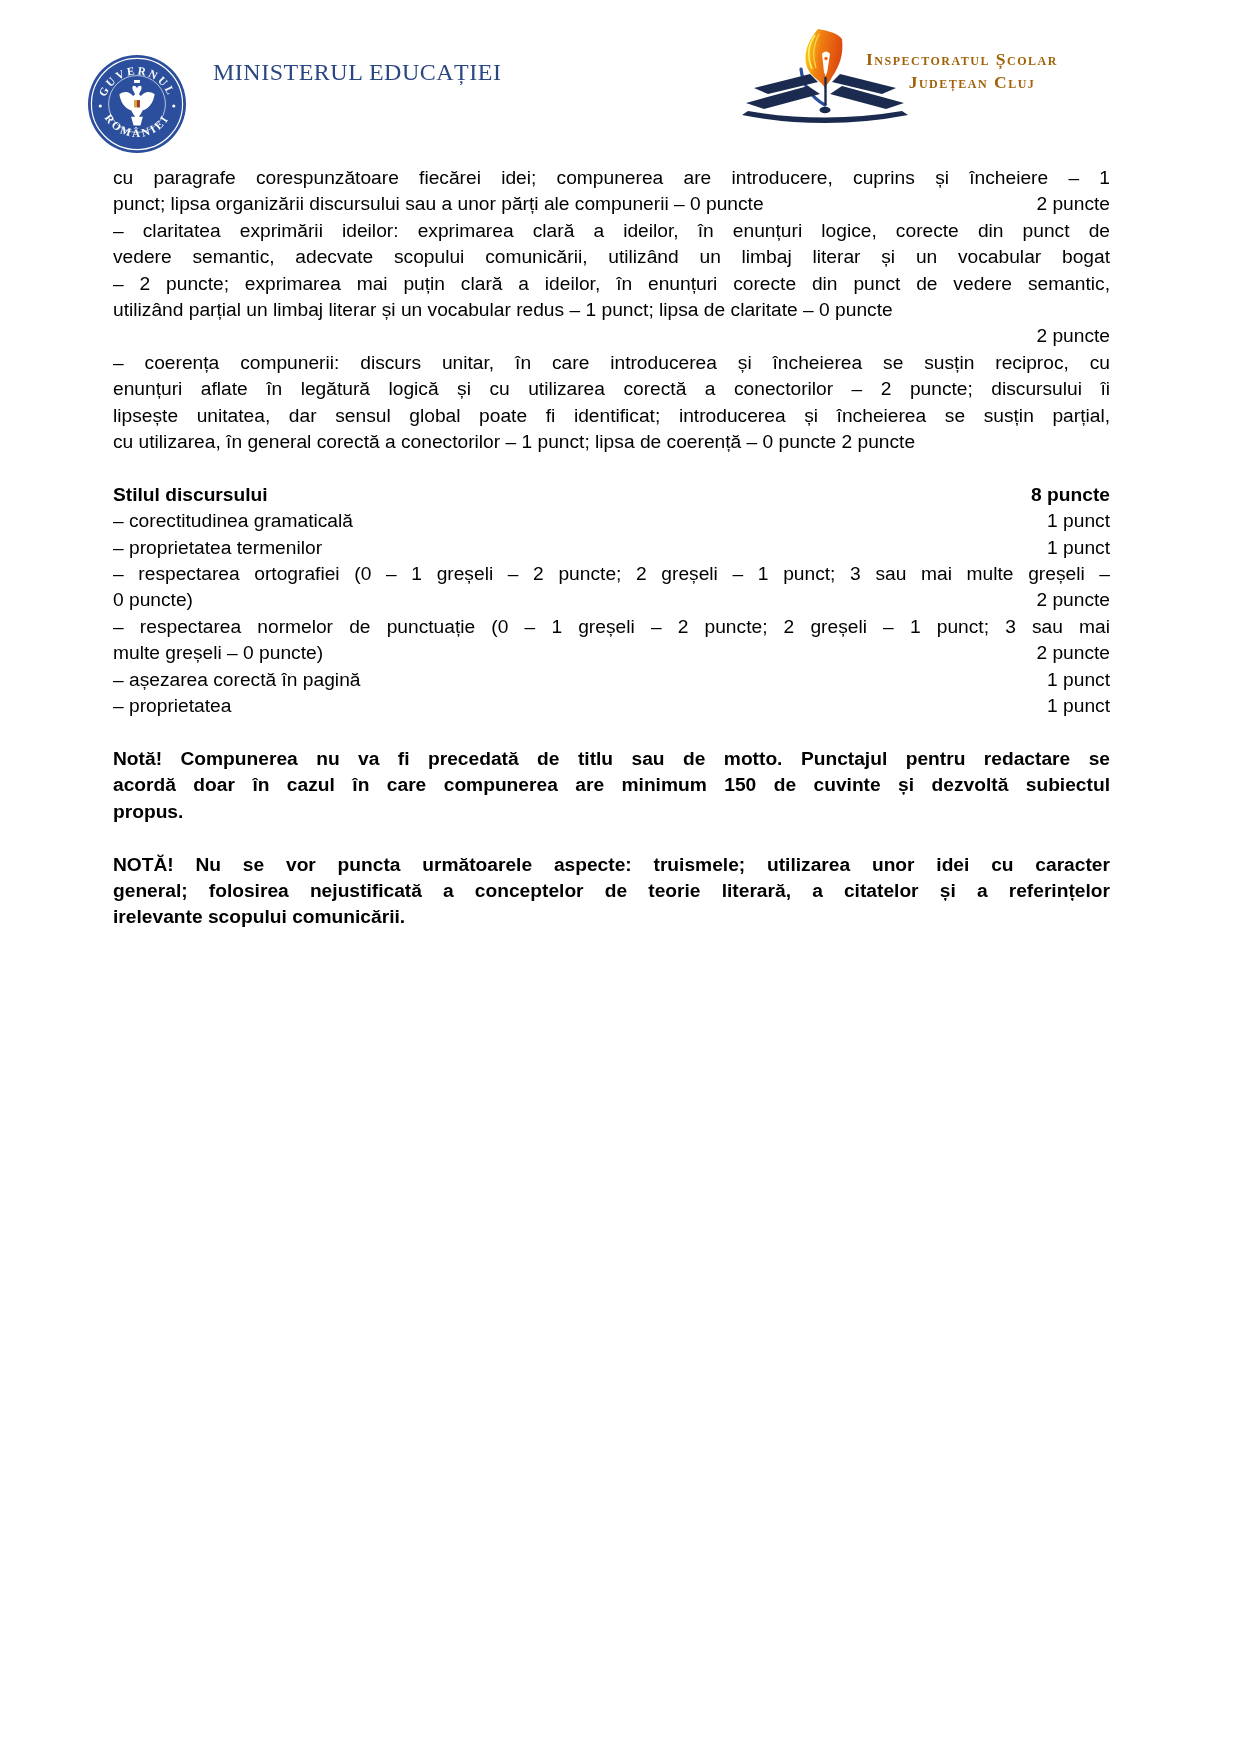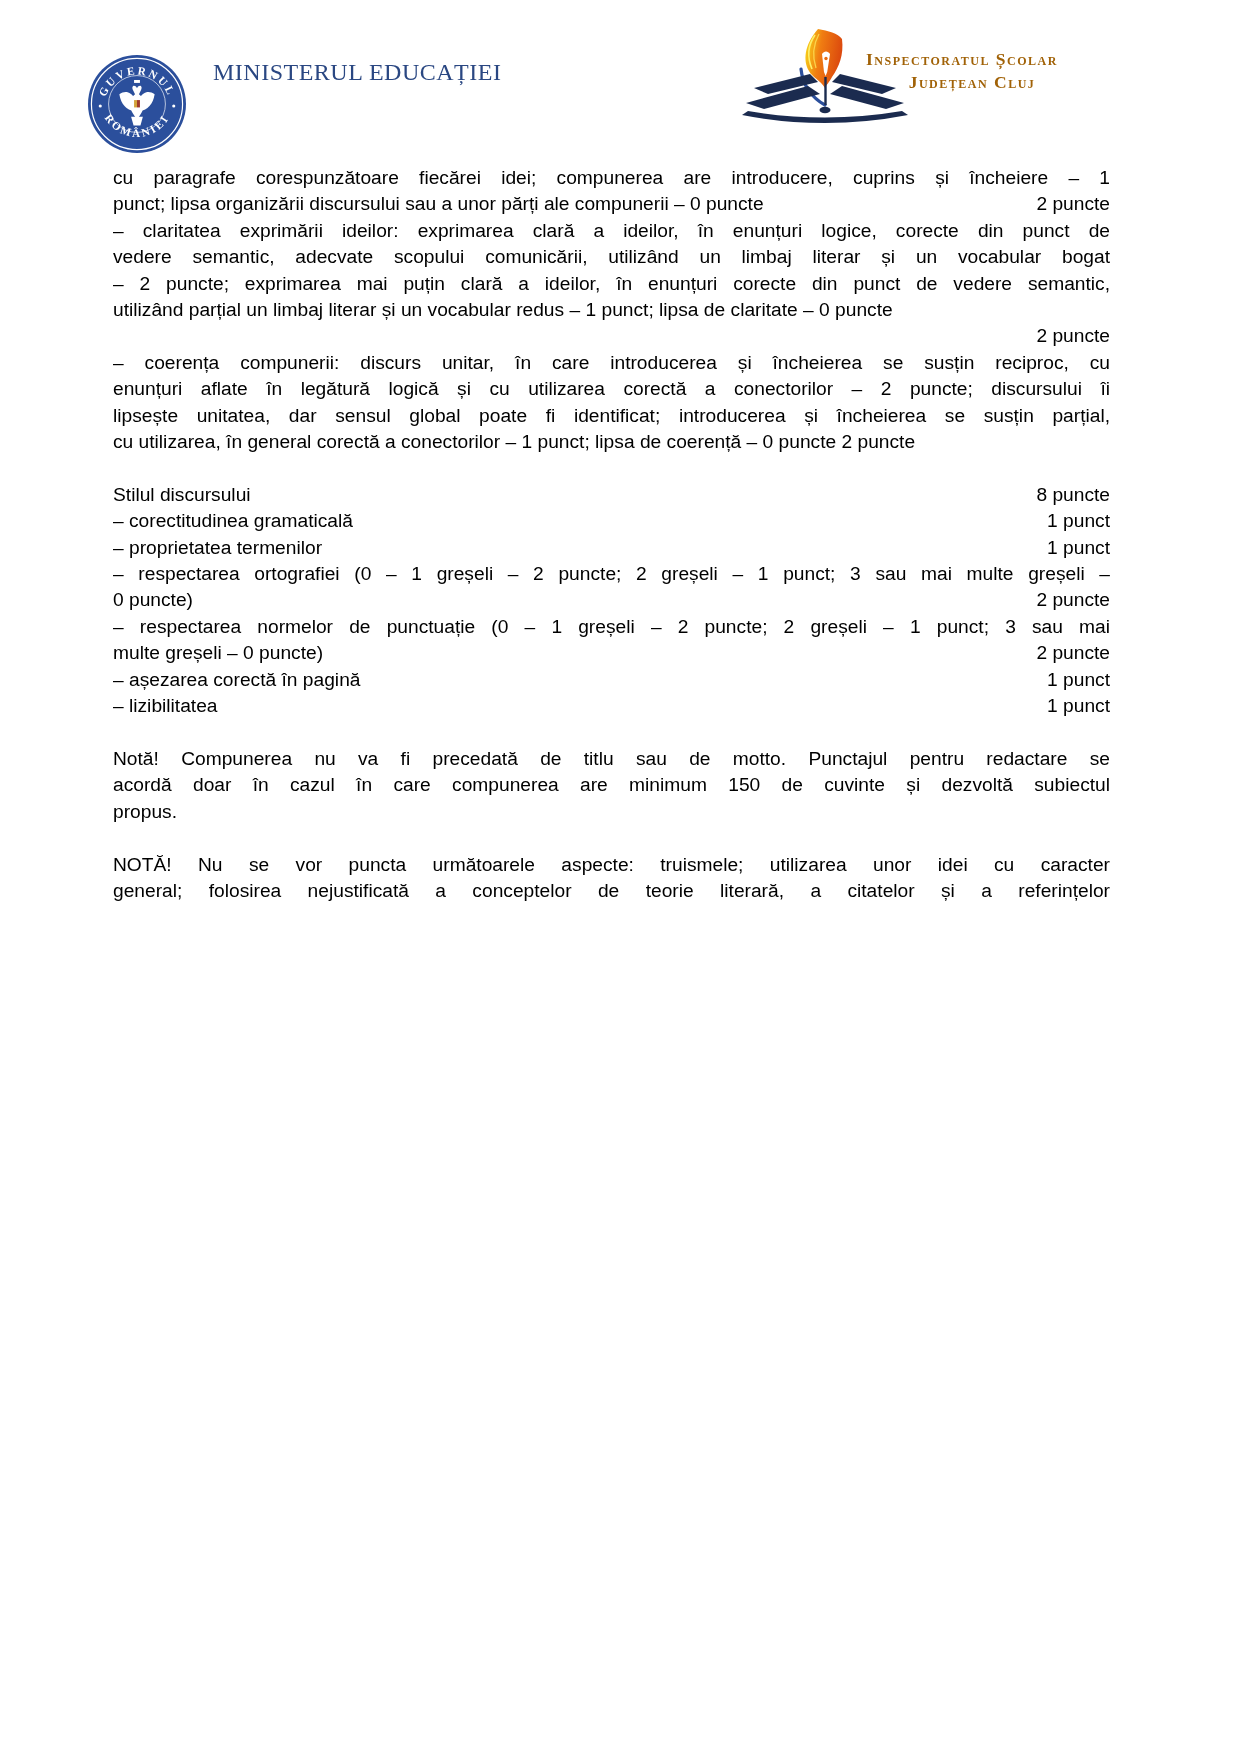--- a/index.html
+++ b/index.html
@@ -36,21 +36,21 @@
   .insp-text .l2{text-align:center;letter-spacing:1.5px;}
   
   .doc-text{
     position:absolute;left:113px;top:131px;width:997px;z-index:3;
     font-size:19.2px;line-height:26.4px;margin-top:34px;
   }
   .line{display:flex;min-height:26.4px;}
   .line .l{white-space:pre-wrap;}
   .line .r{margin-left:auto;white-space:pre;}
   .line.f .l{flex:1;text-align:justify;text-align-last:justify;}
-  .line.b{font-weight:normal;gap:37px;}
+  .line.b{font-weight:bold;gap:37px;}
   .blank{height:26.4px;}
 </style>
 </head>
 <body>
 
 <svg class="gov-seal" viewBox="0 0 100 100" aria-hidden="true">
   <circle cx="50" cy="50" r="50" fill="#2B4F9C"></circle>
   <circle cx="50" cy="50" r="46.5" fill="none" stroke="#ffffff" stroke-width="1.2"></circle>
   <circle cx="50" cy="50" r="29" fill="none" stroke="#ffffff" stroke-width="0.8" opacity="0.85"></circle>
   <defs>
@@ -174,33 +174,36 @@
     </div>
     <div class="line">
       <span class="l">multe greșeli – 0 puncte)</span>
       <span class="r">2 puncte</span>
     </div>
     <div class="line">
       <span class="l">– așezarea corectă în pagină</span>
       <span class="r">1 punct</span>
     </div>
     <div class="line">
-      <span class="l">– lizibilitatea</span>
+      <span class="l">– proprietatea</span>
       <span class="r">1 punct</span>
     </div>
     <div class="line blank"></div>
     <div class="line b f">
       <span class="l">Notă! Compunerea nu va fi precedată de titlu sau de motto. Punctajul pentru redactare se</span>
     </div>
     <div class="line b f">
       <span class="l">acordă doar în cazul în care compunerea are minimum 150 de cuvinte și dezvoltă subiectul</span>
     </div>
     <div class="line b">
       <span class="l">propus.</span>
     </div>
     <div class="line blank"></div>
     <div class="line b f">
       <span class="l">NOTĂ! Nu se vor puncta următoarele aspecte: truismele; utilizarea unor idei cu caracter</span>
     </div>
     <div class="line b f">
       <span class="l">general; folosirea nejustificată a conceptelor de teorie literară, a citatelor și a referințelor</span>
     </div>
+    <div class="line b">
+      <span class="l">irelevante scopului comunicării.</span>
+    </div>
   </main>
 
 </body></html>

